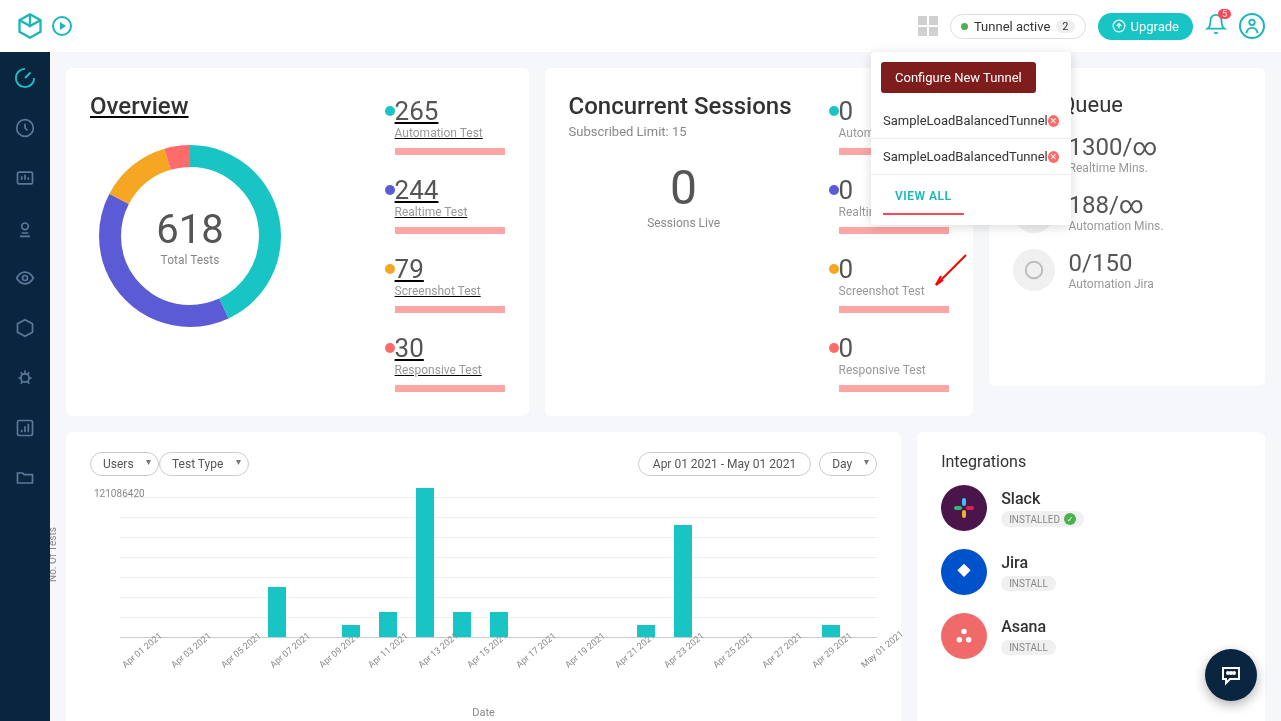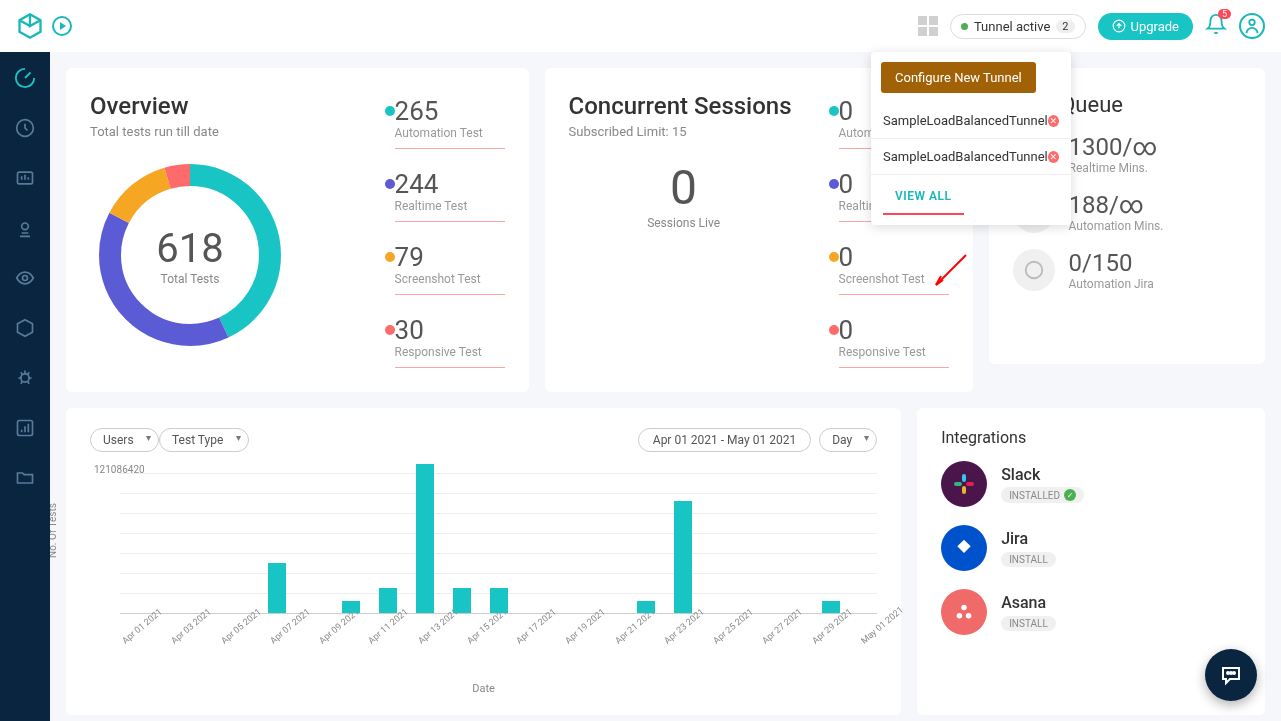--- a/index.html
+++ b/index.html
@@ -17,49 +17,49 @@
 .tunnel-pill { display:flex; align-items:center; gap:6px; border:1px solid #ddd; border-radius:16px; padding:4px 10px; font-size:13px; color:#333; position:relative; cursor:pointer; }
 .tunnel-pill .dot { width:7px; height:7px; background:#4caf50; border-radius:50%; }
 .tunnel-pill .badge { background:#eee; border-radius:10px; padding:0 6px; font-size:11px; }
 .upgrade-btn { background:#18c4c4; color:#fff; border:none; border-radius:16px; padding:6px 14px; font-size:13px; display:flex; align-items:center; gap:5px; cursor:pointer;text-align:right; }
 .bell { position:relative; color:#18b8b8; }
 .bell .count { position:absolute; top:-4px; right:-4px; background:#ff4757; color:#fff; font-size:9px; border-radius:8px; padding:0 4px; }
 .avatar { width:26px; height:26px; border:2px solid #18b8b8; border-radius:50%; }
 
 
 .tunnel-dropdown { position:absolute; top:52px; right:210px; width:200px; background:#fff; border-radius:4px; box-shadow:0 2px 12px rgba(0,0,0,0.15); z-index:200; }
-.tunnel-dropdown .cfg-btn { margin:10px; background:#a16207; color:#fff; border:none; padding:8px 14px; font-size:13px; border-radius:3px; cursor:pointer; }
+.tunnel-dropdown .cfg-btn { margin:10px; background:#7f1d1d; color:#fff; border:none; padding:8px 14px; font-size:13px; border-radius:3px; cursor:pointer; }
 .tunnel-dropdown .item { padding:10px 12px; font-size:13px; color:#333; border-bottom:1px solid #eee; display:flex; align-items:center; justify-content:space-between; }
 .tunnel-dropdown .item .x { width:12px; height:12px; background:#ff6b6b; border-radius:50%; display:inline-flex; align-items:center; justify-content:center; color:#fff; font-size:9px; }
 .tunnel-dropdown .view-all { padding:10px 12px; color:#18b8b8; font-size:12px; font-weight:600; letter-spacing:0.5px; cursor:pointer; border-bottom:2px solid #ff4757; display:inline-block; margin:4px 12px 10px; }
 .arrow-annot { position:absolute; top:250px; right:310px; z-index:201; }
 
 
 .sidebar { position:fixed; top:52px; left:0; bottom:0; width:50px; background:#0a2540; display:flex; flex-direction:column; align-items:center; padding-top:14px; gap:26px; }
 .sidebar .sb-item { width:24px; height:24px; display:flex; align-items:center; justify-content:center; color:#5a7a9a; cursor:pointer; }
 .sidebar .sb-item.active { color:#18c4c4; }
 
 
 .main { position:absolute; top:52px; left:50px; right:0; bottom:0; padding:16px; overflow:hidden; }
 .row { display:flex; gap:16px; }
 .card { background:#fff; border-radius:6px; padding:24px; }
 
-.overview-card { flex:1.2; display:flex; gap:30px; }
+.overview-card { flex:1.2; display:flex; gap:30px;text-decoration:underline; }
 .ov-left { flex:1; }
 .ov-title { font-size:24px; color:#333; font-weight:500; }
 .ov-sub { font-size:13px; color:#888; margin-top:4px; }
 .donut-wrap { position:relative; width:200px; height:200px; margin-top:16px; }
 .donut-center { position:absolute; top:50%; left:50%; transform:translate(-50%,-50%); text-align:center; }
 .donut-center .big { font-size:40px; color:#555; font-weight:400; }
 .donut-center .small { font-size:12px; color:#888; }
 .ov-right { display:flex; flex-direction:column; gap:20px; padding-top:4px; }
 .stat { display:flex; }
 .stat .bullet { width:10px; height:10px; border-radius:50%; margin-top:10px; }
 .stat .num { font-size:26px; color:#555; }
-.stat .lbl { font-size:12px; color:#999; border-bottom:1px solid #fca5a5; padding-bottom:8px; width:110px; }
+.stat .lbl { font-size:12px; color:#999; border-bottom:7px solid #fca5a5; padding-bottom:8px; width:110px; }
 
 .sessions-card { flex:1.1; display:flex; gap:30px; }
 .sess-center { text-align:center; margin-top:20px; }
 .sess-center .big { font-size:48px; color:#555; }
 .sess-center .lbl { font-size:12px; color:#888; }
 
 .minutes-card { flex:0.9; }
 .mq-title { font-size:22px; color:#333; margin-bottom:16px; }
 .mq-row { display:flex; gap:14px; align-items:center; margin-bottom:16px; }
 .mq-icon { width:42px; height:42px; border-radius:50%; background:#f0f0f0; display:flex; align-items:center; justify-content:center; color:#bbb; }
@@ -211,21 +211,20 @@
       </svg>
     </div>
 </div>
 
 <div class="main">
   <div class="row">
 
     <div class="card overview-card">
       <div class="ov-left">
         <div class="ov-title">Overview</div>
-        <div class="ov-sub">Total tests run till date</div>
         <div class="donut-wrap">
           <svg width="200" height="200" viewBox="0 0 200 200">
             <circle cx="100" cy="100" r="80" fill="none" stroke="#18c4c4" stroke-width="22" stroke-dasharray="216 502" stroke-dashoffset="0" transform="rotate(-90 100 100)"></circle>
             <circle cx="100" cy="100" r="80" fill="none" stroke="#5b5bd6" stroke-width="22" stroke-dasharray="199 502" stroke-dashoffset="-216" transform="rotate(-90 100 100)"></circle>
             <circle cx="100" cy="100" r="80" fill="none" stroke="#f5a623" stroke-width="22" stroke-dasharray="64 502" stroke-dashoffset="-415" transform="rotate(-90 100 100)"></circle>
             <circle cx="100" cy="100" r="80" fill="none" stroke="#ff6b6b" stroke-width="22" stroke-dasharray="24 502" stroke-dashoffset="-479" transform="rotate(-90 100 100)"></circle>
           </svg>
           <div class="donut-center">
             <div class="big">618</div>
             <div class="small">Total Tests</div>

